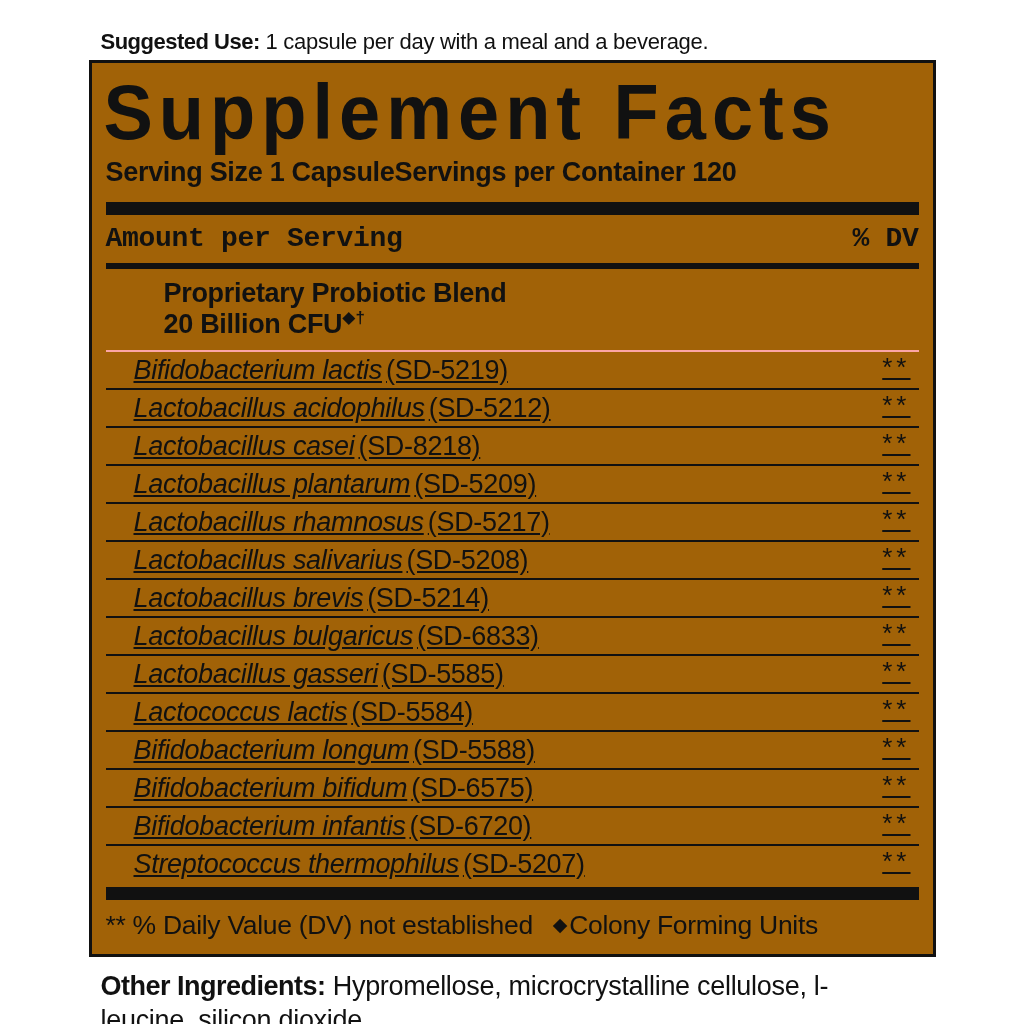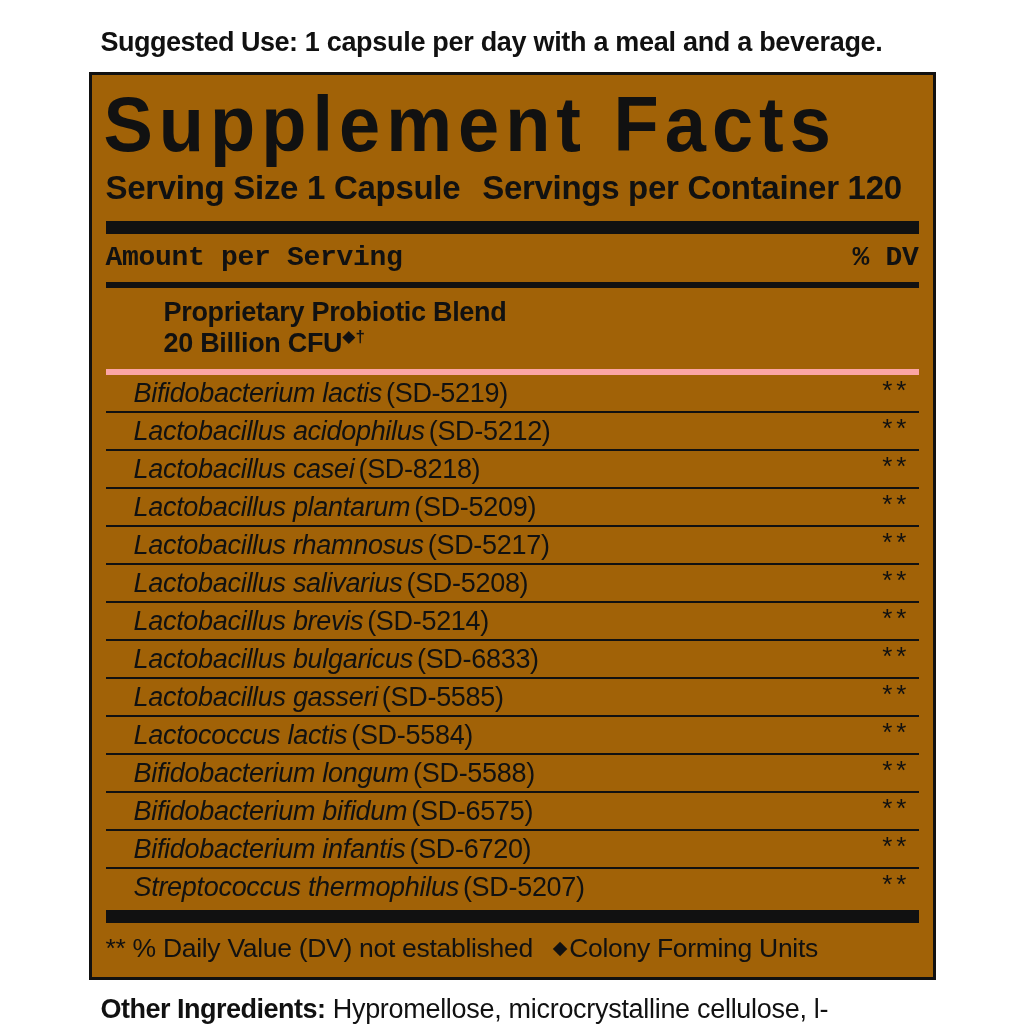--- a/index.html
+++ b/index.html
@@ -9,52 +9,50 @@
     color: #111111;
     font-family: "Liberation Sans", "DejaVu Sans", sans-serif;
     overflow: hidden;
   }
   .page {
     width: 847px;
     margin: 0 auto;
     padding-top: 26px;
   }
   .suggested {
-    font-size: 27px;
+    font-size: 22px;
     line-height: 32px;
     padding-left: 12px;
-    margin-bottom: 14px;
-    letter-spacing: -0.3px;
-    white-space: nowrap;
-    font-weight: bold;
+    margin-bottom: 2px;
+    letter-spacing: -0.3px;
+    white-space: nowrap;
   }
   .suggested b { letter-spacing: -0.5px; }
 
   .panel {
     border: 3px solid #111111;
     background: #a16207;
     padding: 0 14px 0 14px;
   }
   .panel-title {
     font-size: 74px;
     line-height: 1.0;
     font-weight: bold;
     letter-spacing: 6px;
     margin: 12px 0 8px -2px;
     white-space: nowrap;
     transform: scaleY(1.04);
     transform-origin: left top;
   }
   .serving-line {
-    font-size: 33px;
+    font-size: 27px;
     font-weight: bold;
     letter-spacing: -0.3px;
     margin: 2px 0 14px 0;
     display: flex;
-    gap: 22px;
     white-space: nowrap;
   }
   .bar { background: #111111; width: 100%; }
   .bar.thick  { height: 13px; }
   .bar.medium { height: 6px; }
 
   .header-row {
     display: flex;
     justify-content: space-between;
     align-items: flex-end;
@@ -75,21 +73,21 @@
     flex-direction: column;
   }
   .blend-amount { margin-left: 48px; }
   .blend-marks {
     font-size: 17px;
     position: relative;
     top: -10px;
     letter-spacing: 0;
   }
 
-  .rows { border-top: 6px solid #fca5a5; }
+  .rows { border-top: 2px solid #fca5a5; text-decoration: underline; }
   .row {
     display: flex;
     justify-content: space-between;
     border-bottom: 2px solid #111111;
     height: 38px;
     line-height: 36px;
     font-size: 27px;
     padding-left: 28px;
     letter-spacing: -0.3px;
     white-space: nowrap;

